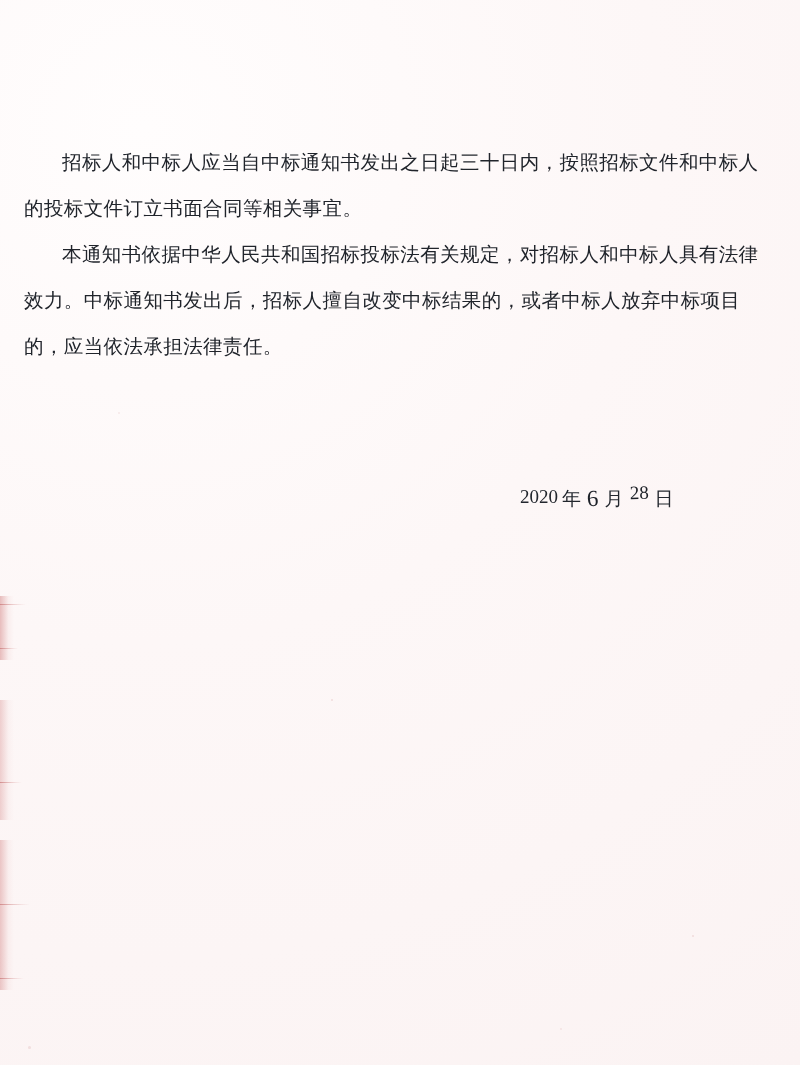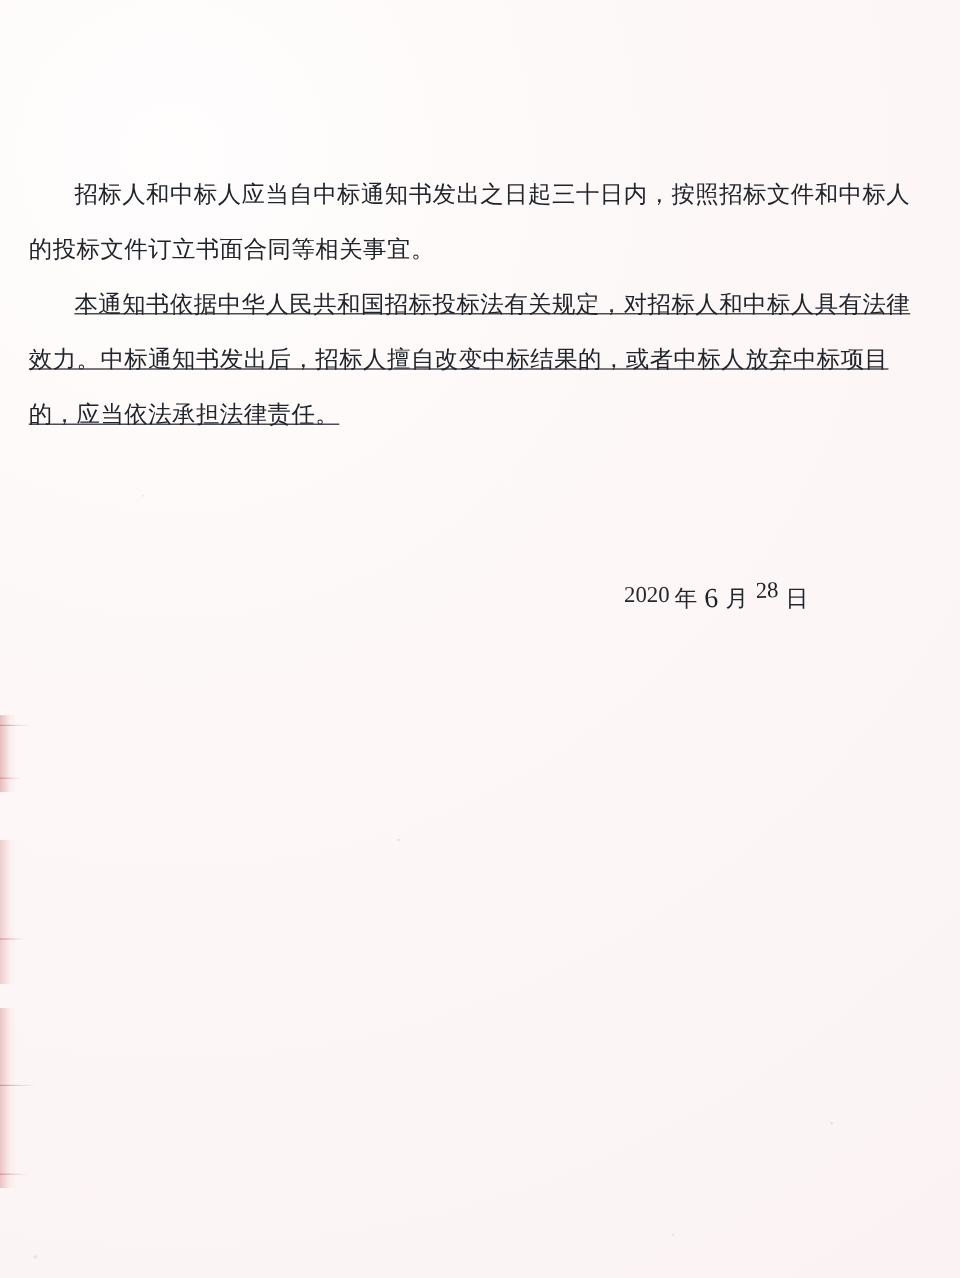--- a/index.html
+++ b/index.html
@@ -70,21 +70,20 @@
     top: 140px;
     width: 752px;
     text-indent: 38px;
   }
 
   #para-2 {
     left: 24px;
     top: 232px;
     width: 752px;
     text-indent: 38px;
-    text-decoration: underline;
   }
 
   
   #date-line {
     position: absolute;
     left: 520px;
     top: 486px;
     display: flex;
     color: #22262d;
   }

